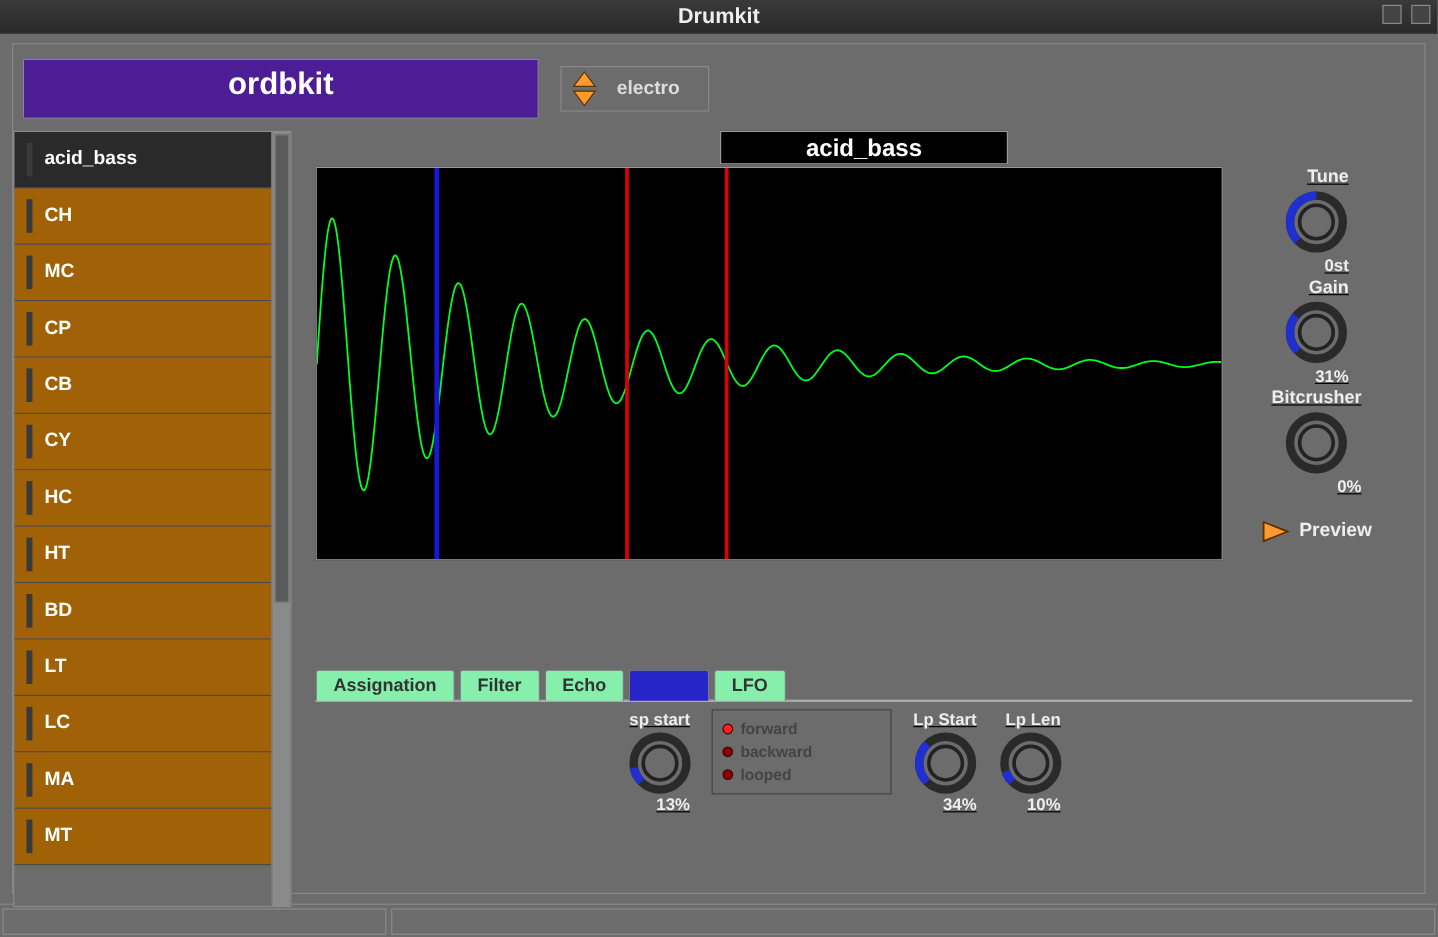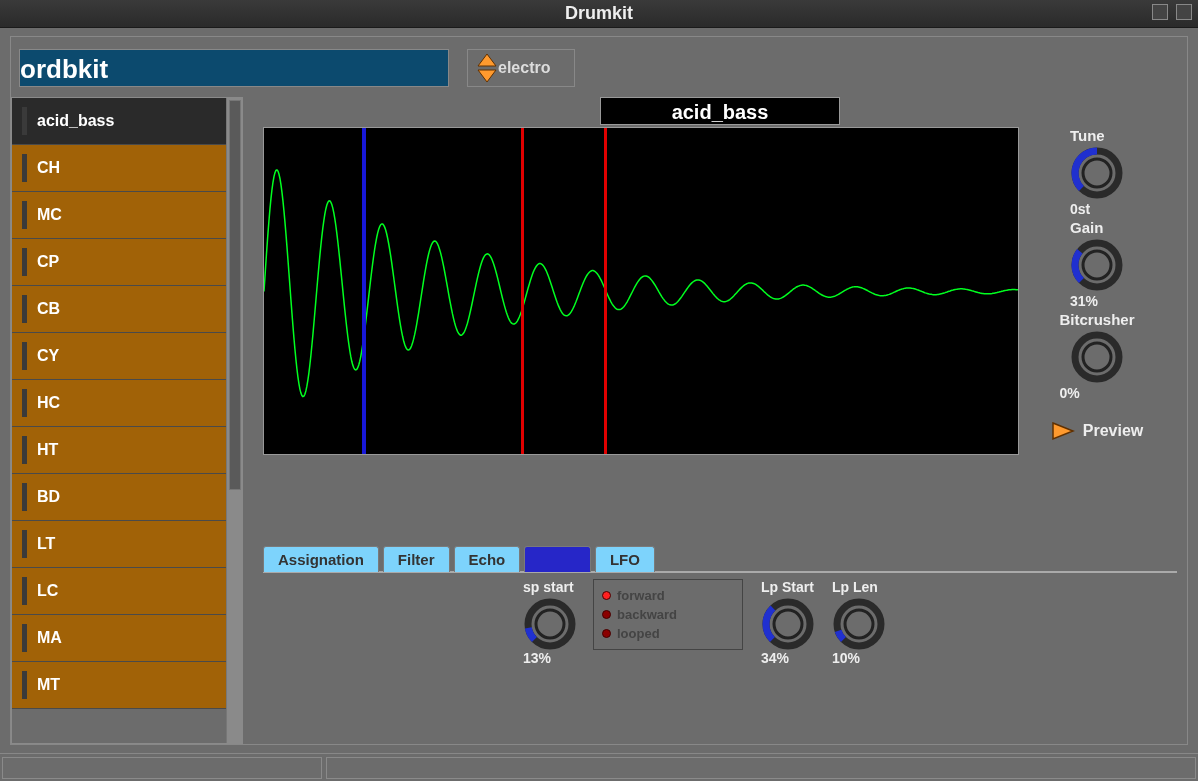--- a/index.html
+++ b/index.html
@@ -16,26 +16,26 @@
     width: 100%; height: calc(100% - 28px - 28px);
     background: #6c6c6c; padding: 8px 10px 8px 10px;
   }
   .frame {
     width: 100%; height: 100%; border: 1px solid #888; background: #6c6c6c; position: relative;
   }
   
   
   .toprow { display: flex; align-items: center; gap: 18px; padding: 12px 8px 10px 8px; }
   .kitname-box {
-    width: 430px; height: 38px; line-height: 38px;
-    background: #0c4a6e; border: 1px solid #888; color: #fff;
-    font-size: 26px; font-weight: bold; text-align: left;
+    width: 430px; height: 50px; line-height: 38px;
+    background: #4c1d95; border: 1px solid #888; color: #fff;
+    font-size: 26px; font-weight: bold; text-align: center;
   }
   .preset-box {
-    display: flex; align-items: center; gap: 0;
+    display: flex; align-items: center; gap: 16px;
     border: 1px solid #888; height: 38px; padding: 0 24px 0 8px;
     background: #6c6c6c;
   }
   .spinner { width: 22px; height: 32px; position: relative; }
   .spinner svg { display: block; }
   .preset-label { color: #ddd; font-size: 16px; font-weight: bold; }
   
   
   .main { display: flex; height: calc(100% - 60px); }
   
@@ -70,32 +70,32 @@
   .waveform {
     width: 756px; height: 328px; background: #000; border: 1px solid #999; position: relative; overflow: hidden;
   }
   .wave-svg { position: absolute; inset: 0; }
   .marker { position: absolute; top: 0; bottom: 0; width: 4px; }
   .marker.blue { background: #1818d8; }
   .marker.red { background: #e00000; width: 3px; }
   
   
   .knob-col { display: flex; flex-direction: column; align-items: center; gap: 2px; padding-top: 0; width: 120px; }
-  .knob-block { text-align: left; }
+  .knob-block { text-align: right; text-decoration: underline; }
   .knob-title { color: #eee; font-size: 15px; font-weight: bold; margin-bottom: 2px; }
   .knob { width: 54px; height: 54px; margin: 0 auto; }
   .knob-val { color: #eee; font-size: 14px; font-weight: bold; margin-top: 1px; }
   
   .preview-row { display: flex; align-items: center; gap: 8px; margin-top: 18px; }
   .preview-label { color: #eee; font-weight: bold; font-size: 16px; }
   
   
   .tabs { display: flex; align-items: flex-end; gap: 0; margin-top: 90px; border-bottom: 2px solid #aaa; }
   .tab {
-    padding: 4px 14px 4px 14px; background: #7dd3fc; border: 1px solid #7a7a7a; border-bottom: none;
+    padding: 4px 14px 4px 14px; background: #86efac; border: 1px solid #7a7a7a; border-bottom: none;
     color: #333; font-weight: bold; font-size: 15px; margin-right: 4px; border-radius: 3px 3px 0 0;
     position: relative; top: 1px;
   }
   .tab.active { background: #2626c8; color: #2626c8; }
   .tab.active span { visibility: hidden; }
   
   
   .bottom-controls { display: flex; align-items: flex-start; gap: 18px; padding: 6px 0 0 260px; }
   .knob-block.small .knob { width: 52px; height: 52px; }
   .knob-block.small .knob-title { font-size: 14px; }

